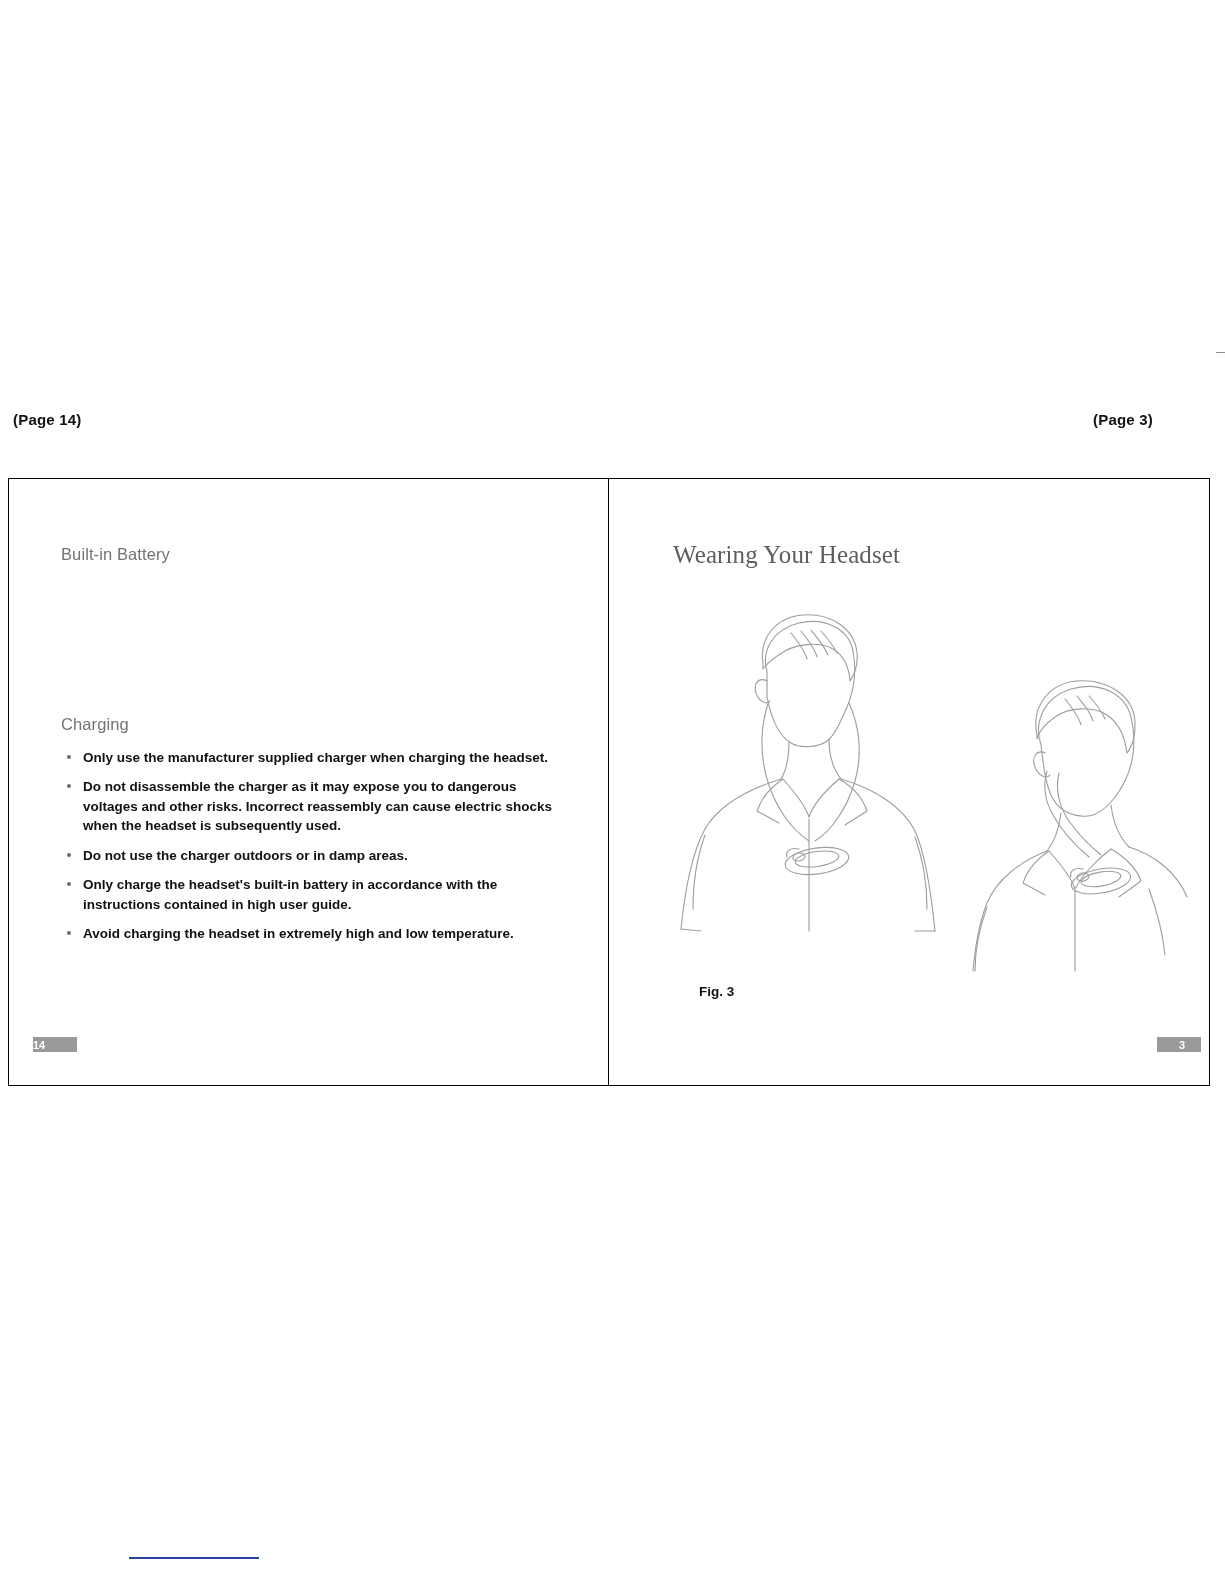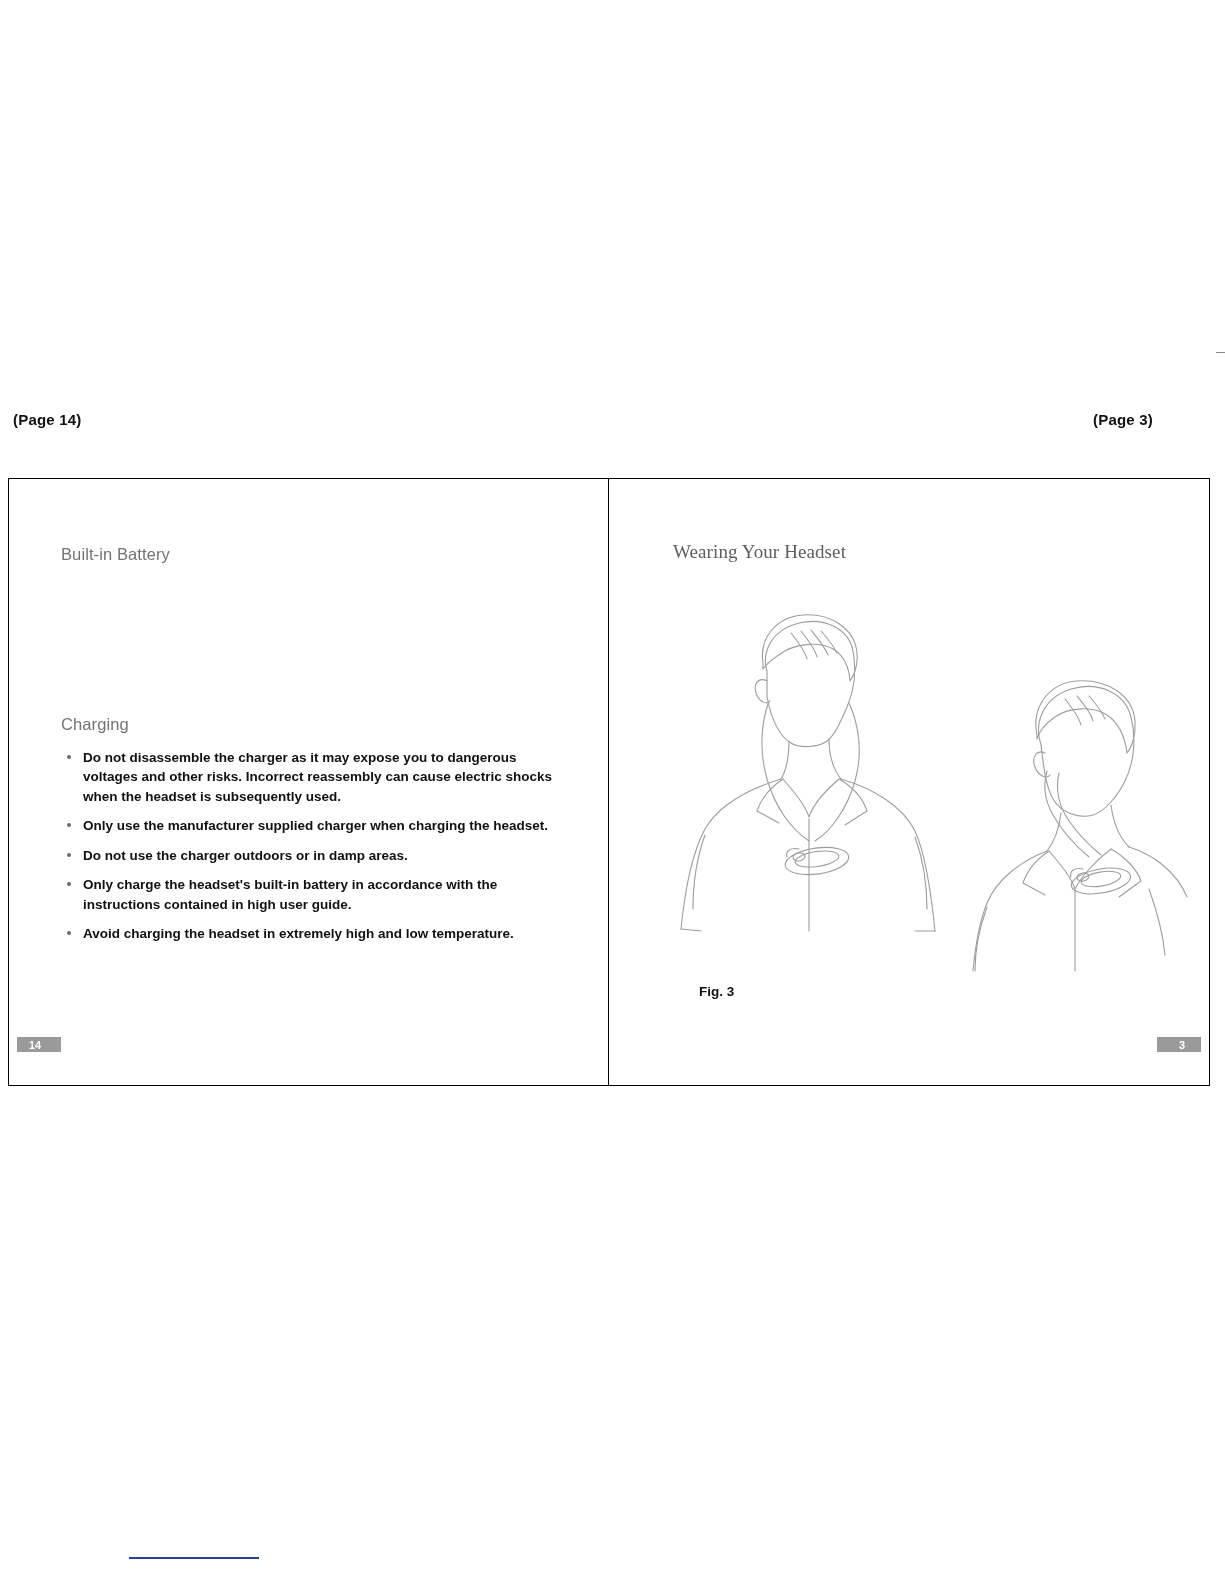--- a/index.html
+++ b/index.html
@@ -111,29 +111,29 @@
     bottom: 33px;
     width: 44px;
     height: 15px;
     background: #9a9a9a;
     color: #ffffff;
     font-size: 11px;
     font-weight: bold;
     display: flex;
     align-items: center;
   }
-  .page-chip.left-chip { left: 8px; justify-content: flex-start; padding-left: 12px; box-sizing: border-box; }
+  .page-chip.left-chip { left: 24px; justify-content: flex-start; padding-left: 0; box-sizing: border-box; }
   .page-chip.right-chip { right: 8px; justify-content: flex-end; padding-right: 16px; box-sizing: border-box; }
 
   
   #heading-wearing {
     left: 64px;
     top: 62px;
     font-family: "Liberation Serif", serif;
-    font-size: 19px;
+    font-size: 25px;
     color: #5e5e5e;
   }
   .figure-area {
     position: absolute;
     left: 40px;
     top: 110px;
     width: 540px;
     height: 400px;
   }
   .figure-caption {
@@ -166,22 +166,22 @@
 <div class="spread">
 
   <div class="page left-page">
 
     <h2 class="section-heading" id="heading-battery">Built-in Battery</h2>
 
 
     <h2 class="section-heading" id="heading-charging">Charging</h2>
 
     <ul class="bullet-list" id="list-charging">
+      <li>Only use the manufacturer supplied charger when charging the headset.</li>
       <li>Do not disassemble the charger as it may expose you to dangerous voltages and other risks. Incorrect reassembly can cause electric shocks when the headset is subsequently used.</li>
-      <li>Only use the manufacturer supplied charger when charging the headset.</li>
       <li>Do not use the charger outdoors or in damp areas.</li>
       <li>Only charge the headset's built-in battery in accordance with the instructions contained in high user guide.</li>
       <li>Avoid charging the headset in extremely high and low temperature.</li>
     </ul>
 
     <div class="page-chip left-chip">14</div>
   </div>
 
   <div class="page right-page">
 

